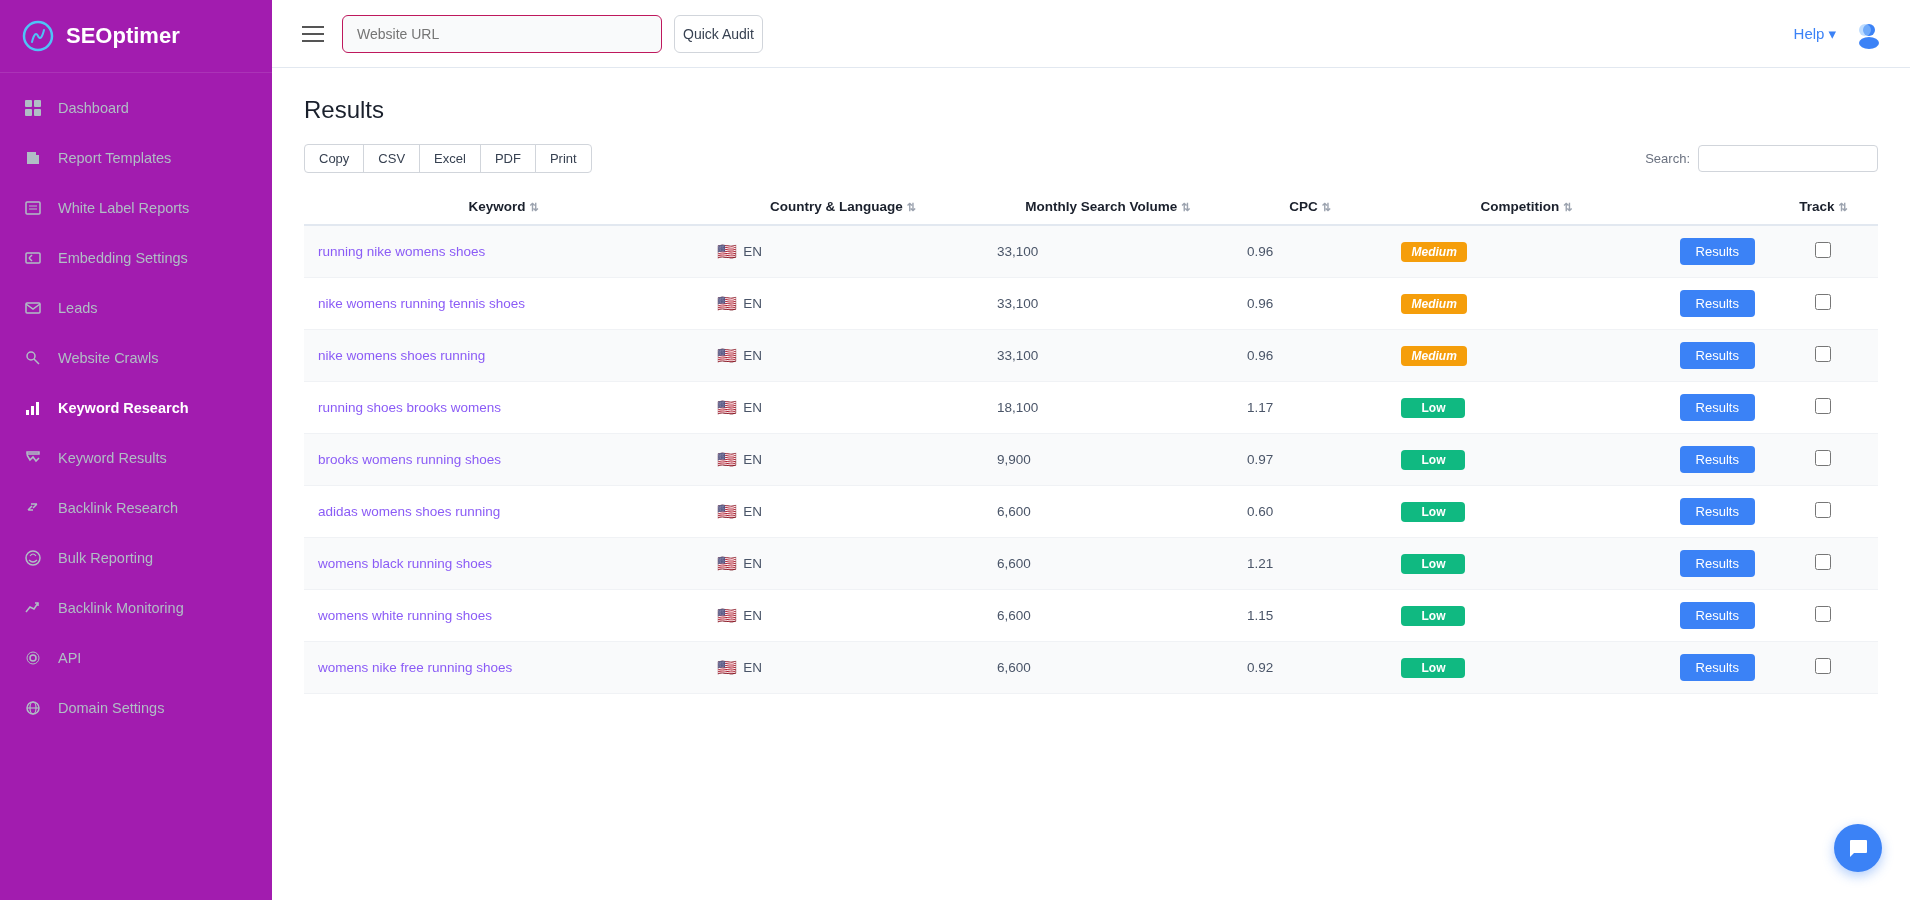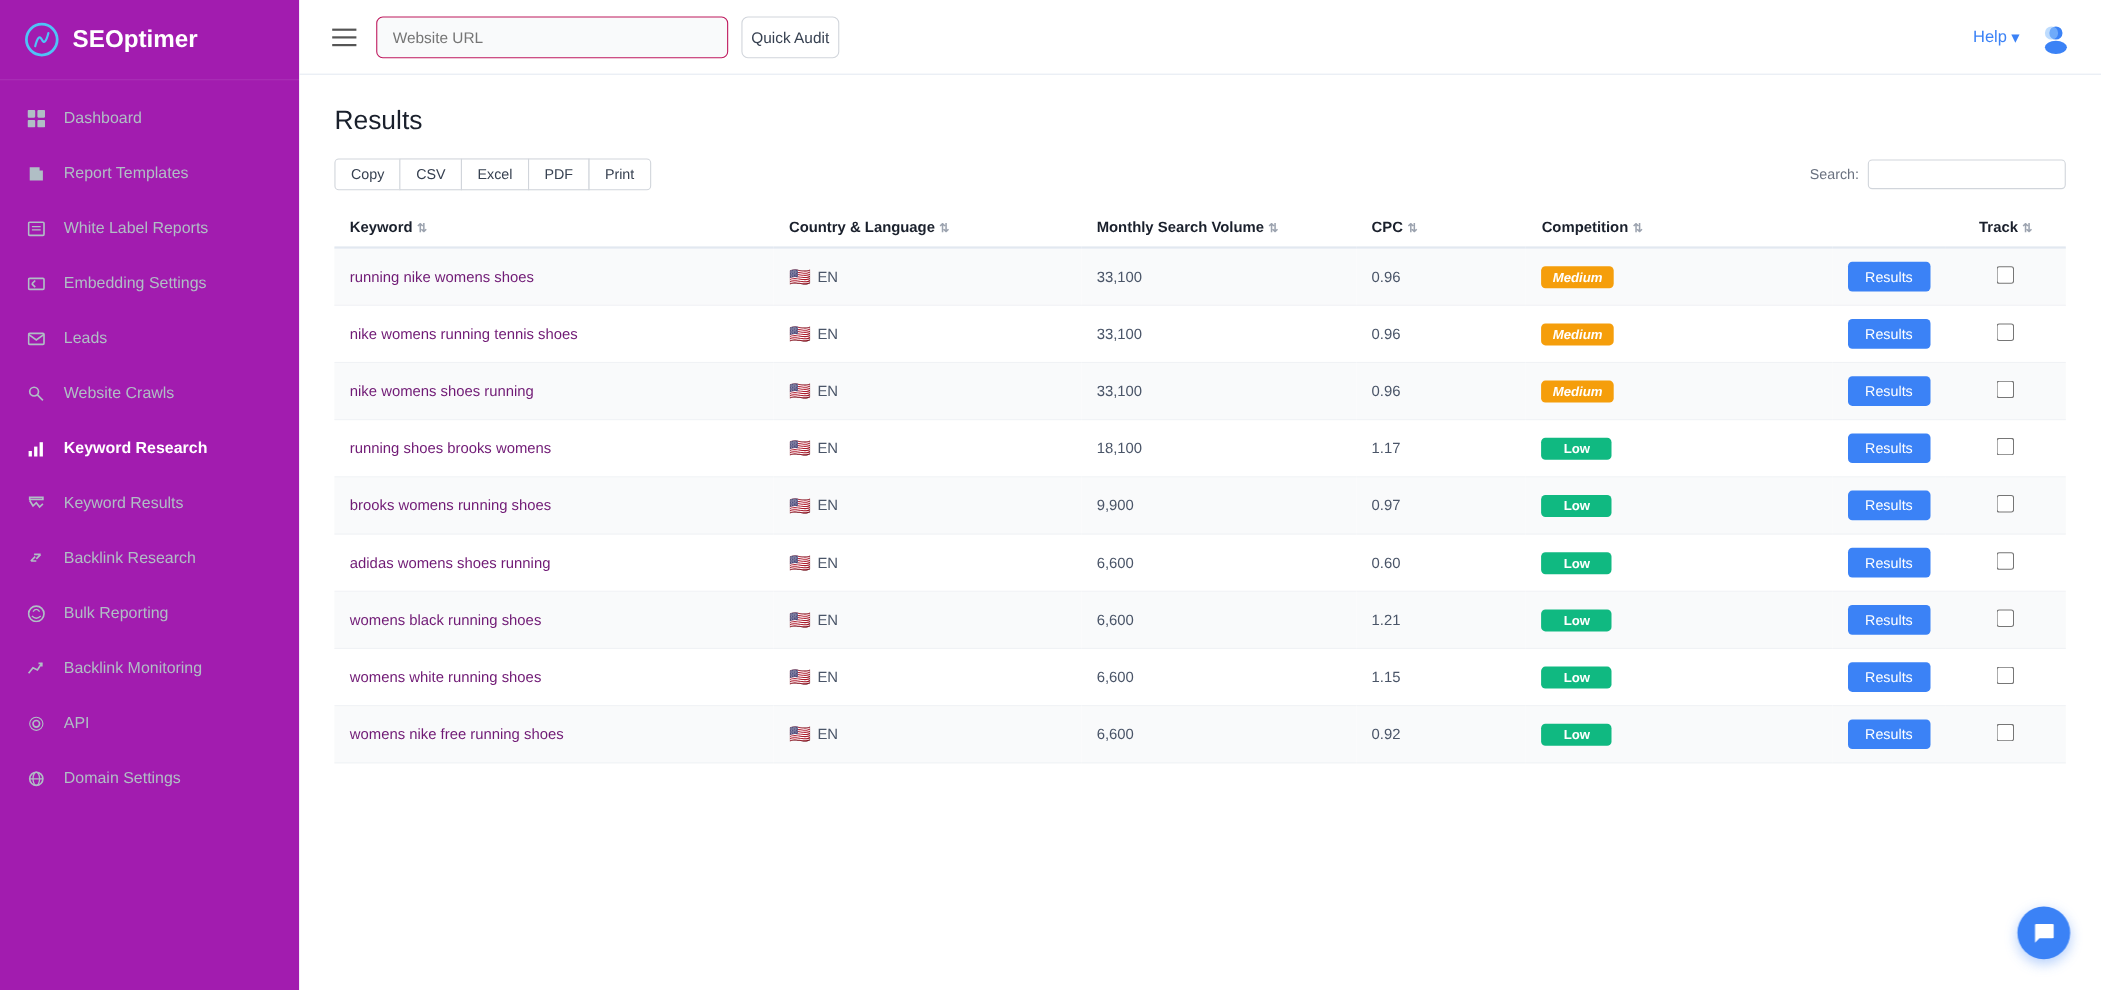--- a/index.html
+++ b/index.html
@@ -182,42 +182,42 @@
       outline: none;
     }
 
     
     .data-table {
       width: 100%;
       border-collapse: collapse;
       font-size: 13.5px;
     }
     .data-table th {
-      text-align: left;
+      text-align: center;
       padding: 10px 14px;
       font-weight: 600;
       color: #1a202c;
       border-bottom: 2px solid #e2e8f0;
       white-space: nowrap;
     }
     .data-table th .sort-icon {
       margin-left: 4px;
       color: #9ca3af;
       font-size: 11px;
     }
     .data-table td {
       padding: 12px 14px;
       border-bottom: 1px solid #f0f2f5;
       color: #4a5568;
       vertical-align: middle;
     }
     .data-table tr:nth-child(odd) td { background: #f9fafb; }
     .data-table tr:nth-child(even) td { background: #fff; }
 
-    .keyword-link { color: #701a75; text-decoration: none; margin-top: 48px; }
+    .keyword-link { color: #8b5cf6; text-decoration: none; margin-top: 48px; }
 
     .country-cell {
       display: flex;
       align-items: center;
       gap: 6px;
     }
     .flag-emoji { font-size: 16px; }
 
     .badge {
       display: inline-block;

